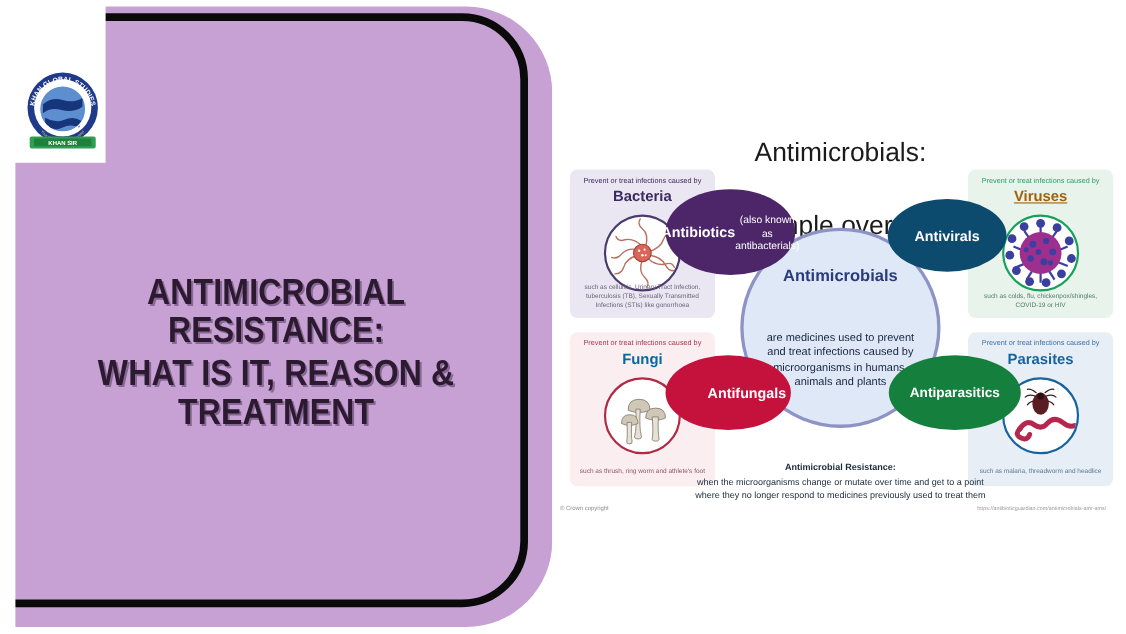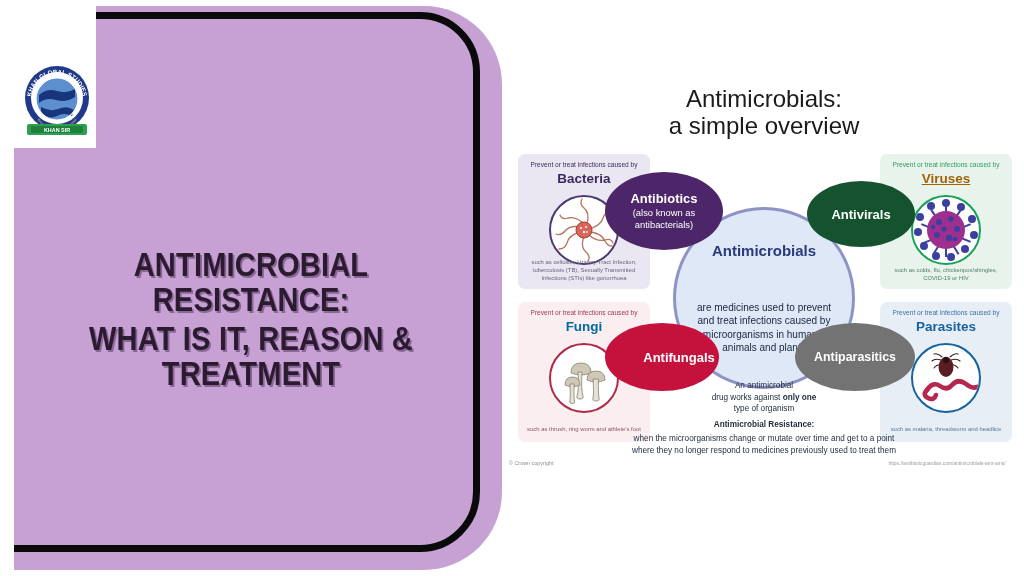--- a/index.html
+++ b/index.html
@@ -60,21 +60,21 @@
 
   
   .info{
     position:absolute;left:504px;top:80px;width:520px;height:400px;
     background:#ffffff;
   }
   .info-title{
     position:absolute;left:0;top:5px;width:520px;text-align:center;
     color:#1b1b1b;font-size:24px;line-height:1.14;font-weight:400;
   }
-  .info-title span{display:block;}
+  .info-title span{display:block;margin-top:40px;}
 
   .panel{
     position:absolute;border-radius:7px;box-sizing:border-box;
     text-align:center;overflow:hidden;
   }
   .panel .head{
     font-size:6.6px;line-height:1.32;margin-top:7px;
   }
   .panel .big{
     font-size:13.5px;font-weight:bold;line-height:1.18;margin-top:1px;text-align:center;
@@ -130,31 +130,31 @@
   .center-inner .ctitle{
     font-size:15px;font-weight:bold;color:#2b3a7a;margin-bottom:3px;
   }
   .center-inner .cbody{
     font-size:10px;line-height:1.32;color:#16243f;
   }
 
   
   .ellipse{
     position:absolute;border-radius:50%;
-    display:flex;flex-direction:column;align-items:center;justify-content:center;
+    display:flex;align-items:center;justify-content:center;
     text-align:center;color:#fff;
   }
   #e-antibiotics{left:101px;top:92px;width:118px;height:78px;background:#4c2668;}
   #e-antibiotics .t{font-size:13px;font-weight:bold;line-height:1.1;}
   #e-antibiotics .s{font-size:9.4px;line-height:1.22;margin-top:1px;}
-  #e-antivirals{left:303px;top:101px;width:108px;height:66px;background:#14532d;}
+  #e-antivirals{left:303px;top:101px;width:108px;height:66px;background:#0c4a6e;}
   #e-antivirals .t{font-size:13px;font-weight:bold;}
   #e-antifungals{left:101px;top:243px;width:114px;height:68px;background:#c4123c;}
   #e-antifungals .t{font-size:13px;font-weight:bold;margin-left:34px;}
-  #e-antiparasitics{left:291px;top:243px;width:120px;height:68px;background:#737373;}
+  #e-antiparasitics{left:304px;top:243px;width:120px;height:68px;background:#15803d;}
   #e-antiparasitics .t{font-size:12.4px;font-weight:bold;}
 
   
   .note1{
     position:absolute;left:175px;top:300px;width:170px;text-align:center;
     font-size:8.2px;line-height:1.42;color:#22313f;
   }
   .note2-title{
     position:absolute;left:140px;top:340px;width:240px;text-align:center;
     font-size:8.2px;font-weight:bold;color:#1b2a3a;
@@ -340,25 +340,20 @@
     <div class="ellipse" id="e-antivirals">
       <div class="t">Antivirals</div>
     </div>
     <div class="ellipse" id="e-antifungals">
       <div class="t">Antifungals</div>
     </div>
     <div class="ellipse" id="e-antiparasitics">
       <div class="t">Antiparasitics</div>
     </div>
 
-    <div class="note1">
-      <span>An antimicrobial</span><br>
-      <span>drug works against </span><b>only one</b><br>
-      <span> type of organism</span>
-    </div>
 
     <div class="note2-title">Antimicrobial Resistance:</div>
     <div class="note2-body">when the microorganisms change or mutate over time and get to a point where they no longer respond to medicines previously used to treat them</div>
 
     <div class="crown">© Crown copyright</div>
     <div class="srcurl">https://antibioticguardian.com/antimicrobials-amr-ams/</div>
   </div>
 
 </div>
 

